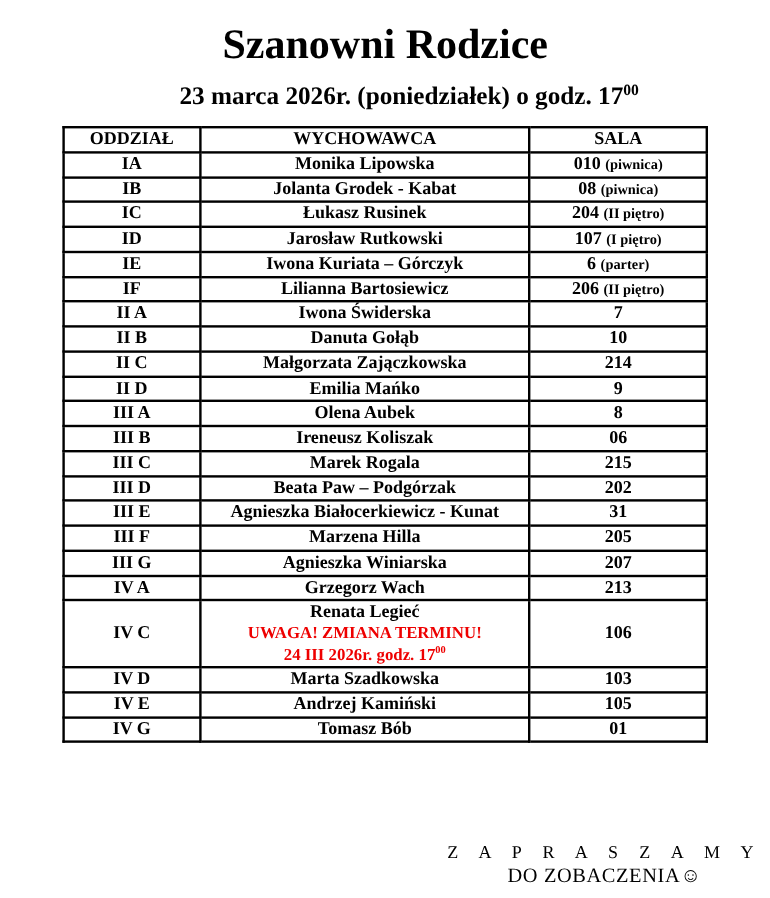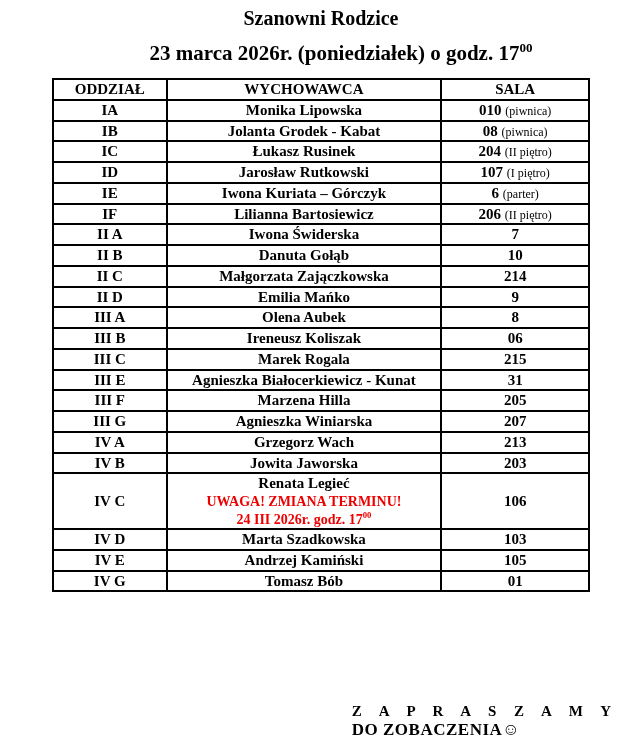--- a/index.html
+++ b/index.html
@@ -12,22 +12,22 @@
     overflow: hidden;
   }
   .page {
     width: 642px;
     height: 748px;
     position: relative;
   }
   .doc-title {
     text-align: center;
     font-weight: bold;
-    font-size: 20px;
-    padding-top: 7px;
+    font-size: 35px;
+    padding-top: 17px;
   }
   .doc-subtitle {
     text-align: center;
     font-weight: bold;
     font-size: 21px;
     margin-top: 12px;
   }
   .doc-date {
     text-align: center;
     font-weight: bold;
@@ -53,32 +53,32 @@
     text-align: center;
     vertical-align: middle;
     padding: 0 2px;
     height: 20px;
     line-height: 1.25;
   }
   .col-class  { width: 100px; }
   .col-teacher{ width: 242px; }
   .col-room   { width: 130px; }
   .room-num  { font-size: 15px; font-weight: bold; }
-  .room-note { font-size: 12px; font-weight: normal; }
+  .room-note { font-size: 12px; font-weight: bold; }
   .warning {
     color: var(--warning-color, #ee0000);
     font-size: 14px;
     font-weight: bold;
   }
   .footer {
     position: absolute;
-    right: 24px;
+    right: 7px;
     bottom: 8px;
-    text-align: left;
-    font-weight: bold;
+    text-align: center;
+    font-weight: normal;
   }
   .footer-line1 {
     font-size: 15px;
     letter-spacing: 7px;
   }
   .footer-line2 {
     font-size: 17px;
     letter-spacing: 0.5px;
   }
 </style>
@@ -186,20 +186,27 @@
           <td class="col-room"><span class="room-num">06</span></td>
         </tr>
         <tr>
           <td class="col-class">III C</td>
           <td class="col-teacher">
             <div>Marek Rogala</div>
           </td>
           <td class="col-room"><span class="room-num">215</span></td>
         </tr>
         <tr>
+          <td class="col-class">III D</td>
+          <td class="col-teacher">
+            <div>Beata Paw – Podgórzak</div>
+          </td>
+          <td class="col-room"><span class="room-num">202</span></td>
+        </tr>
+        <tr>
           <td class="col-class">III E</td>
           <td class="col-teacher">
             <div>Agnieszka Białocerkiewicz - Kunat</div>
           </td>
           <td class="col-room"><span class="room-num">31</span></td>
         </tr>
         <tr>
           <td class="col-class">III F</td>
           <td class="col-teacher">
             <div>Marzena Hilla</div>
@@ -212,27 +219,20 @@
             <div>Agnieszka Winiarska</div>
           </td>
           <td class="col-room"><span class="room-num">207</span></td>
         </tr>
         <tr>
           <td class="col-class">IV A</td>
           <td class="col-teacher">
             <div>Grzegorz Wach</div>
           </td>
           <td class="col-room"><span class="room-num">213</span></td>
-        </tr>
-        <tr>
-          <td class="col-class">IV B</td>
-          <td class="col-teacher">
-            <div>Jowita Jaworska</div>
-          </td>
-          <td class="col-room"><span class="room-num">203</span></td>
         </tr>
         <tr>
           <td class="col-class">IV C</td>
           <td class="col-teacher">
             <div>Renata Legieć</div>
             <div class="warning">UWAGA! ZMIANA TERMINU!</div>
             <div class="warning">24 III 2026r. godz. 17<sup>00</sup></div>
           </td>
           <td class="col-room"><span class="room-num">106</span></td>
         </tr>

